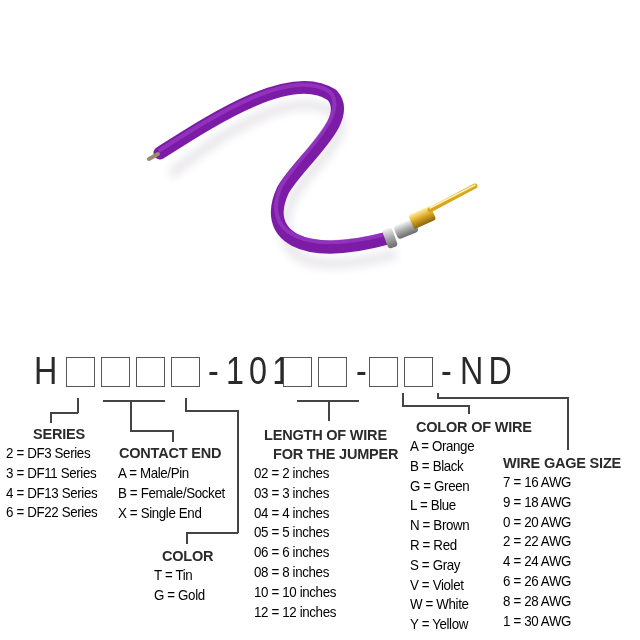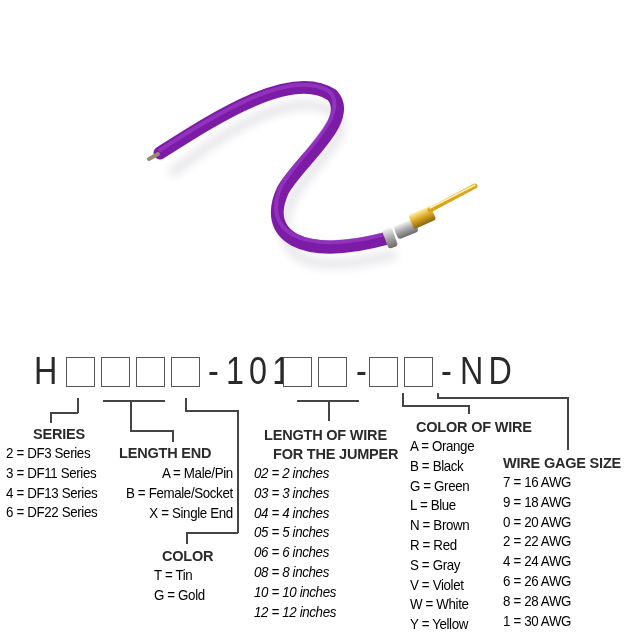--- a/index.html
+++ b/index.html
@@ -90,36 +90,36 @@
 <div class="ln" style="left:567px; top:397px; width:1.5px; height:53px;"></div>
 
 <div class="heading" style="left:33px; top:426px;">SERIES</div>
 <div class="list" style="left:6px; top:444px;">
   <div>2 = DF3 Series</div>
   <div>3 = DF11 Series</div>
   <div>4 = DF13 Series</div>
   <div>6 = DF22 Series</div>
 </div>
 
-<div class="heading" style="left:119px; top:445px;">LENGTH END</div>
-<div class="list" style="left:126px; top:464px;text-align:right;">
+<div class="heading" style="left:119px; top:445px;">CONTACT END</div>
+<div class="list" style="left:118px; top:464px;">
   <div>A = Male/Pin</div>
   <div>B = Female/Socket</div>
   <div>X = Single End</div>
 </div>
 
 <div class="heading" style="left:162px; top:548px;">COLOR</div>
 <div class="list" style="left:154px; top:566px;">
   <div>T = Tin</div>
   <div>G = Gold</div>
 </div>
 
 <div class="heading" style="left:264px; top:427px;">LENGTH OF WIRE</div>
 <div class="heading" style="left:261px; top:446px;margin-left:12px;">FOR THE JUMPER</div>
-<div class="list" style="left:254px; top:464px;font-style:italic;">
+<div class="list" style="left:254px; top:464px;">
   <div>02 = 2 inches</div>
   <div>03 = 3 inches</div>
   <div>04 = 4 inches</div>
   <div>05 = 5 inches</div>
   <div>06 = 6 inches</div>
   <div>08 = 8 inches</div>
   <div>10 = 10 inches</div>
   <div>12 = 12 inches</div>
 </div>
 

